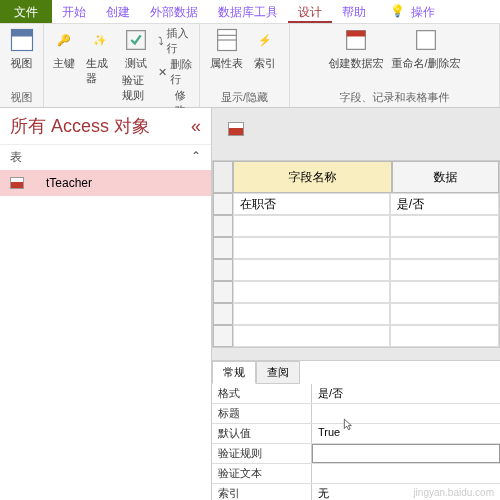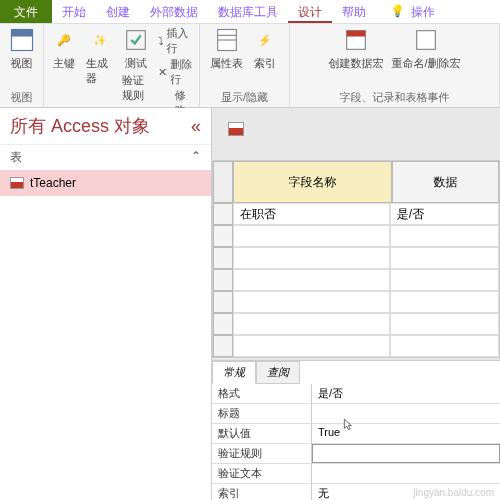--- a/index.html
+++ b/index.html
@@ -18,39 +18,39 @@
     .ritem { display: flex; flex-direction: column; align-items: center; gap: 2px; font-size: 11px; color: #444; }
     .ricon { width: 28px; height: 28px; display: flex; align-items: center; justify-content: center; }
     .small-list { display: flex; flex-direction: column; gap: 1px; font-size: 11px; color: #555; }
     .small-list span { display: flex; align-items: center; gap: 3px; }
     
     .main { display: flex; height: calc(500px - 108px); }
     
     .navpane { width: 212px; border-right: 1px solid #ccc; background: #fff; }
     .navhead { padding: 6px 10px; font-size: 18px; color: #a4373a; display: flex; justify-content: space-between; align-items: center; border-bottom: 1px solid #eee; }
     .navsub { padding: 4px 10px; font-size: 12px; color: #555; display: flex; justify-content: space-between; }
-    .navitem { padding: 6px 10px; background: #f8d0d2; display: flex; align-items: center; gap: 6px; font-size: 12px; }
+    .navitem { padding: 6px 10px; background: #f8d0d2; display: flex; align-items: center; gap: 22px; font-size: 12px; }
     .navitem .ticon { width: 14px; height: 12px; background: linear-gradient(#fff 40%, #c0392b 40%); border: 1px solid #999; }
     
     .workarea { flex: 1; background: #e8e8e8; position: relative; }
     .tabicon { position: absolute; top: 14px; left: 16px; width: 16px; height: 14px; background: linear-gradient(#fff 40%, #c0392b 40%); border: 1px solid #999; }
     
     .design-grid { position: absolute; top: 52px; left: 0; right: 0; background: #fff; border: 1px solid #ccc; }
-    .dg-head { display: flex; height: 42px; }
+    .dg-head { display: flex; height: 32px; }
     .dg-head > div { border: 1px solid #bbb; display: flex; align-items: center; justify-content: center; font-size: 12px; }
     .dg-sel { width: 20px; background: #eee; }
     .dg-fname { flex: 1.5; background: #f9eec0; }
     .dg-dtype { flex: 1; background: #f4f4f4; }
     .dg-row { display: flex; height: 22px; justify-content: space-between; }
     .dg-row > div { border: 1px solid #ddd; display: flex; align-items: center; padding: 0 6px; font-size: 12px; background: #fff; }
     .dg-row .dg-sel { background: #f4f4f4; border-color: #bbb; }
     
     .props { position: absolute; top: 252px; left: 0; right: 0; background: #fff; border-top: 1px solid #ccc; }
     .ptabs { display: flex; font-size: 11px; }
-    .ptab { padding: 3px 10px; border: 1px solid #ccc; background: #fff; font-style: italic; }
+    .ptab { padding: 3px 10px; border: 1px solid #ccc; background: #fff; }
     .ptab.active { border-bottom: 1px solid #fff; }
     .ptab:not(.active) { background: #f0f0f0; }
     .prow { display: flex; border-bottom: 1px solid #ddd; height: 20px; font-size: 11px; }
     .prow .pk { width: 100px; padding: 2px 6px; border-right: 1px solid #ccc; color: #333; }
     .prow .pv { flex: 1; padding: 2px 6px; position: relative; }
     .prow.focused .pv { border: 1px solid #999; }
     
     .cursor { position: absolute; width: 14px; height: 18px; pointer-events: none; }
     .cursor svg { width: 100%; height: 100%; }
     

